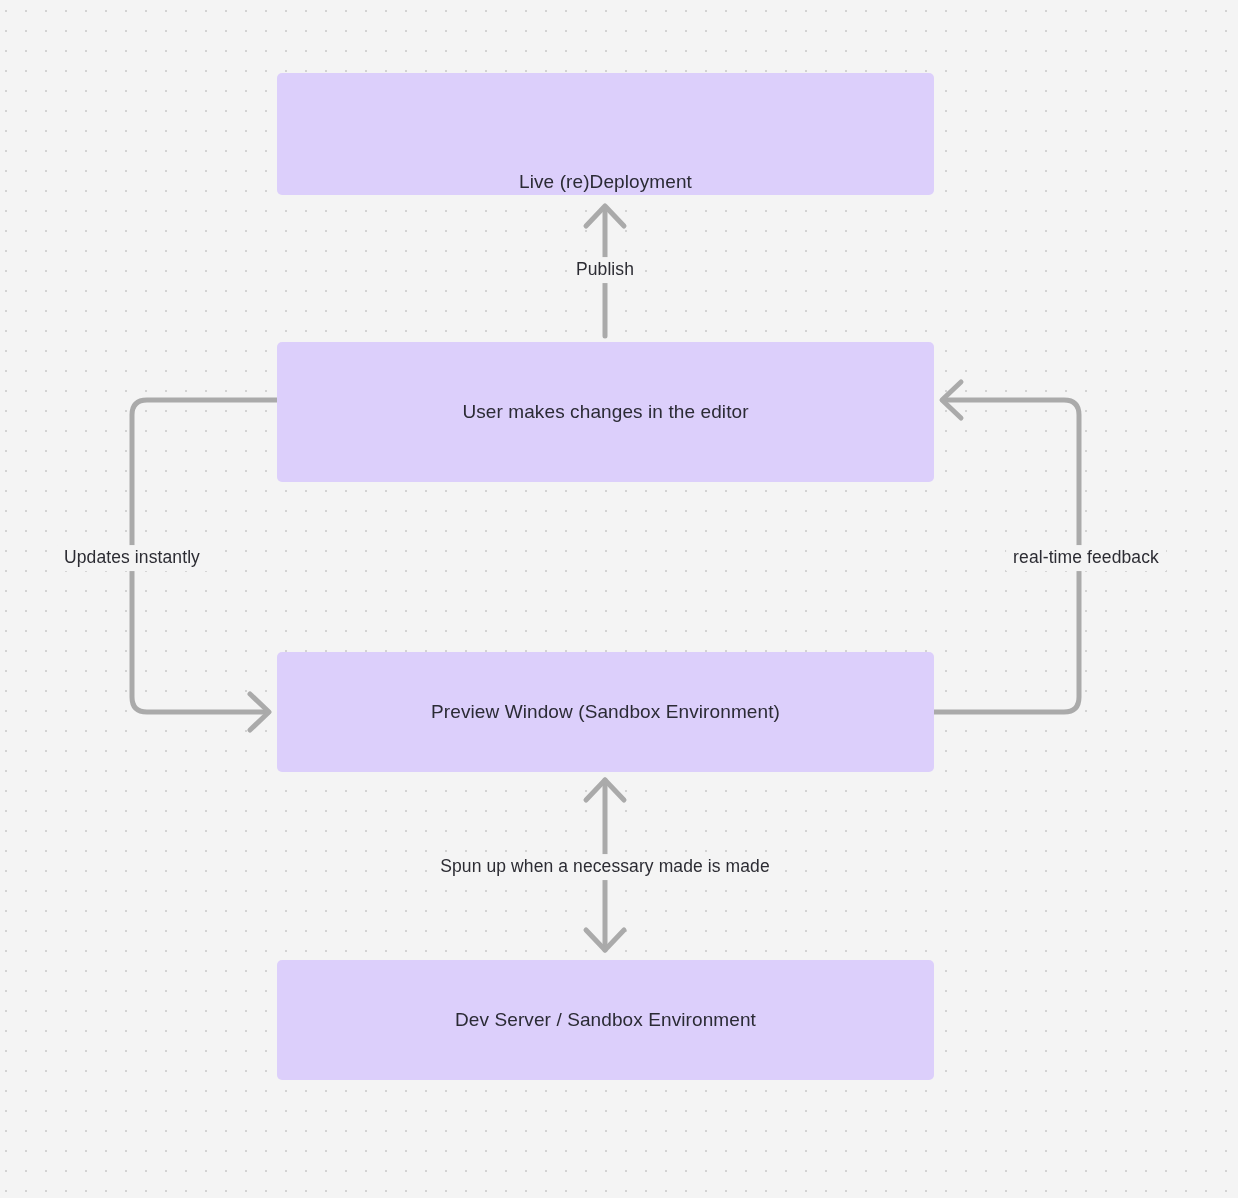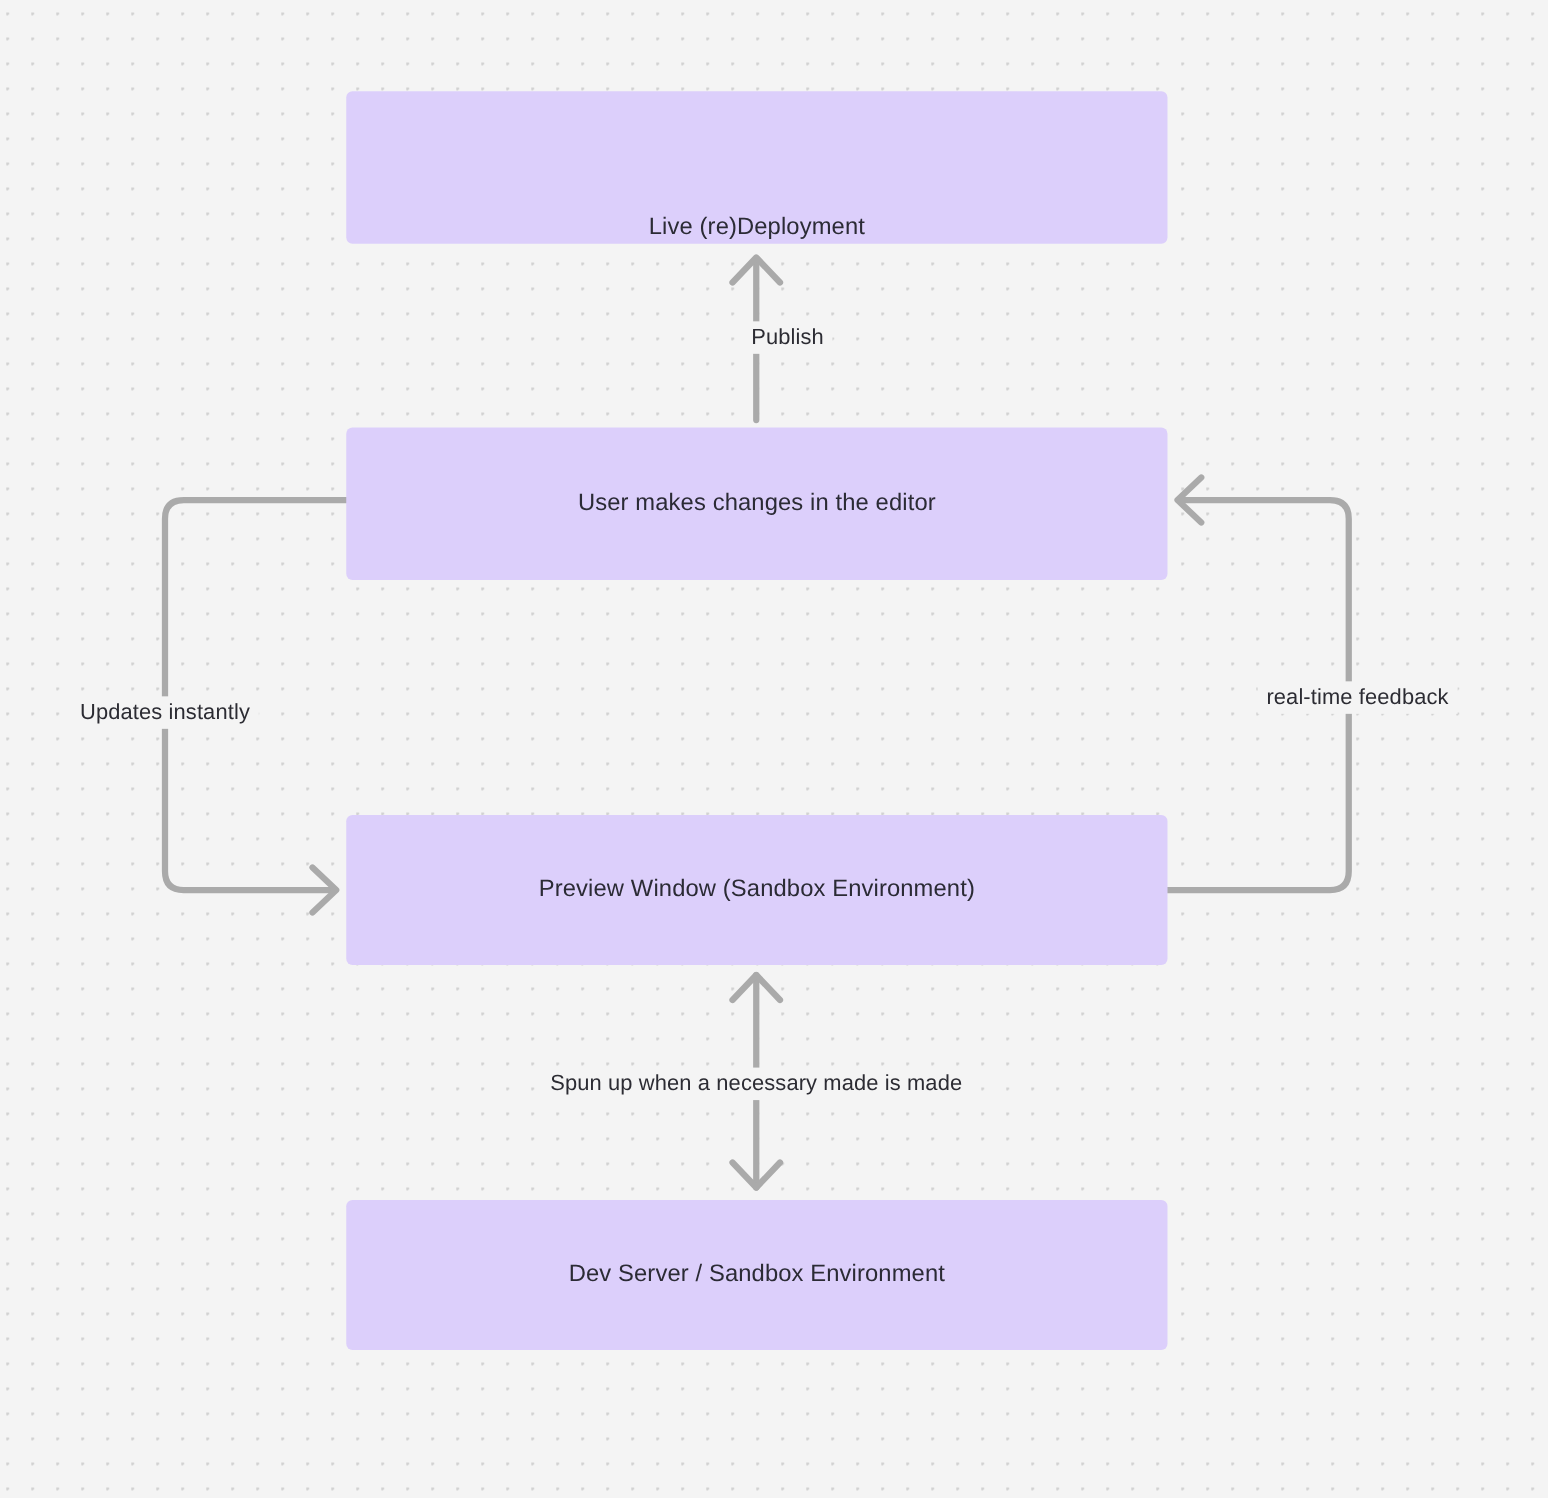--- a/index.html
+++ b/index.html
@@ -56,21 +56,21 @@
     color: #2c2c33;
     background: #f4f4f4;
     white-space: nowrap;
     padding: 2px 7px;
     letter-spacing: 0.1px;
     transform: translate(-50%, -50%);
     line-height: 1.25;
   }
   
   #node-live        { left: 277px; top: 73px;  width: 657px; height: 122px; align-items: flex-end; }
-  #node-user        { left: 277px; top: 342px; width: 657px; height: 122px; }
+  #node-user        { left: 277px; top: 342px; width: 657px; height: 140px; }
   #node-preview     { left: 277px; top: 652px; width: 657px; height: 120px; }
   #node-devserver   { left: 277px; top: 960px; width: 657px; height: 120px; }
 </style>
 </head>
 <body>
 
 <div id="canvas">
 
   <svg id="edges" viewBox="0 0 1238 1198" width="1238" height="1198" xmlns="http://www.w3.org/2000/svg">
     <g fill="none" stroke="#aaaaaa" stroke-width="5" stroke-linecap="round" stroke-linejoin="round">
@@ -108,21 +108,21 @@
   </div>
 
   <div class="node" id="node-devserver">
     <span class="node-label">Dev Server / Sandbox Environment</span>
   </div>
 
   <div class="node" id="node-preview">
     <span class="node-label">Preview Window (Sandbox Environment)</span>
   </div>
 
-  <div class="edge-label" style="left:630px; top:270px;text-align:right;">Publish</div>
+  <div class="edge-label" style="left:605px; top:270px;text-align:right;">Publish</div>
 
-  <div class="edge-label" style="left:132px; top:558px;margin-top:12px;">Updates instantly</div>
+  <div class="edge-label" style="left:132px; top:558px;">Updates instantly</div>
 
   <div class="edge-label" style="left:1086px; top:558px;">real-time feedback</div>
 
   <div class="edge-label" style="left:605px; top:867px;">Spun up when a necessary made is made</div>
 
 </div>
 
 </body></html>

